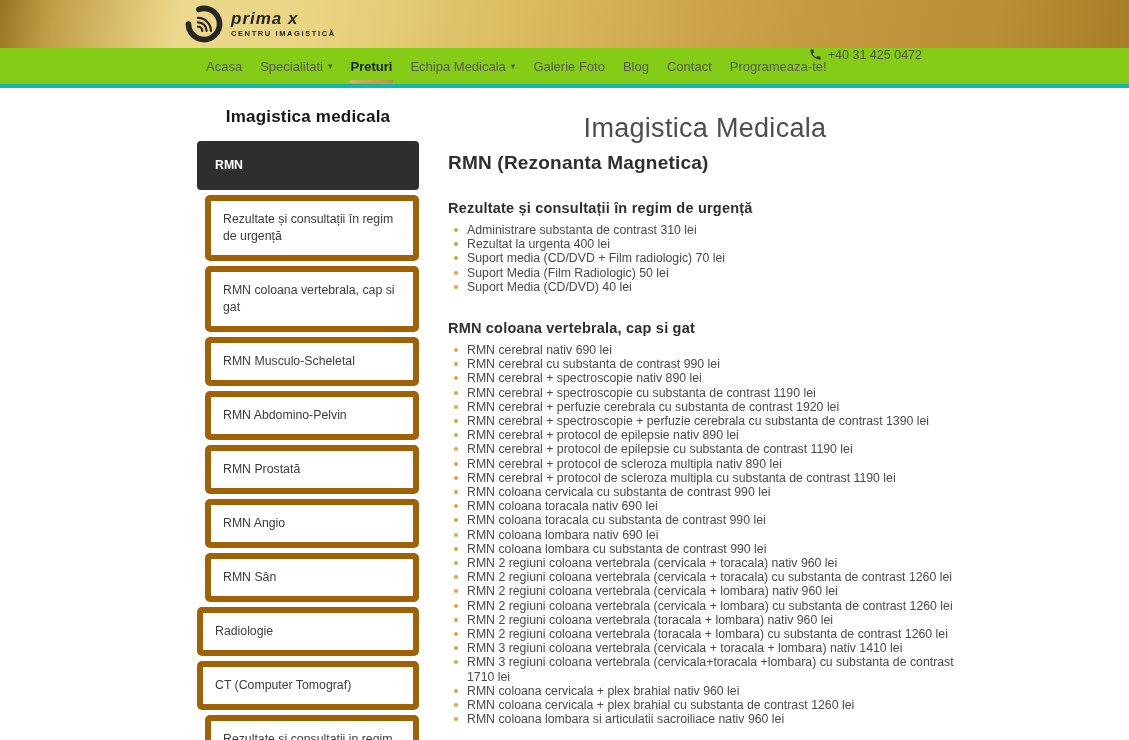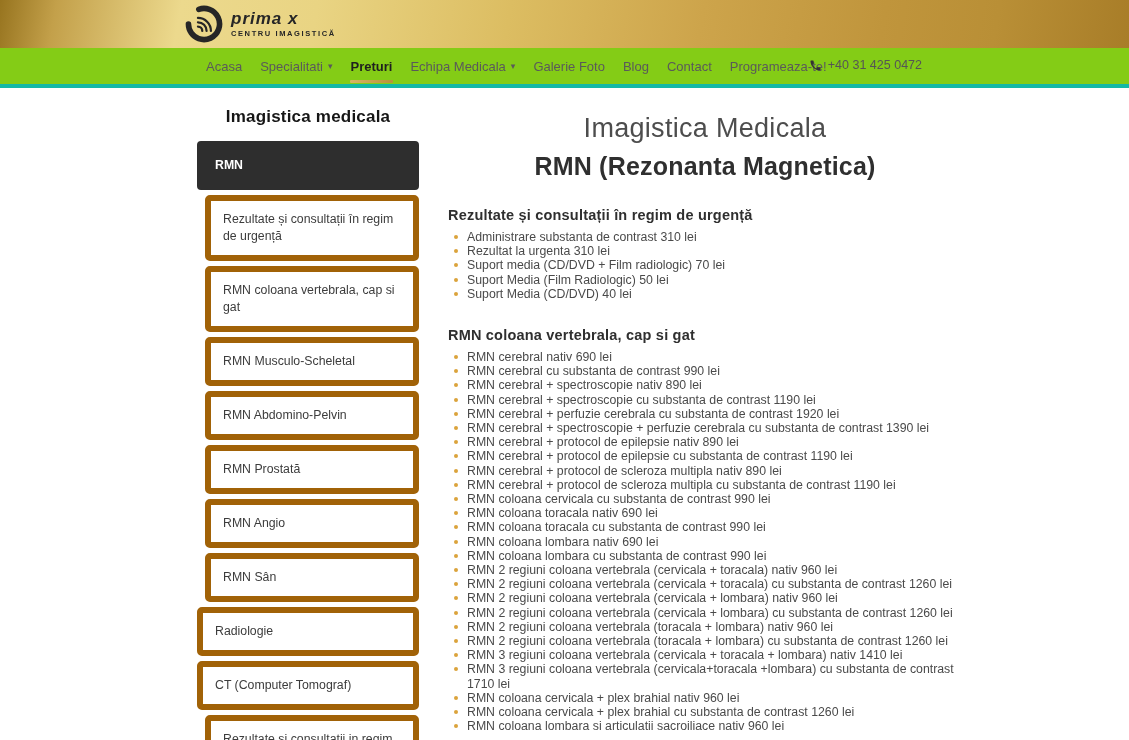--- a/index.html
+++ b/index.html
@@ -21,42 +21,42 @@
   .navbar { height:40px; background:#84cc16; border-bottom:4px solid #14b8a6;
     display:flex; align-items:center; position:relative; }
   .nav-menu { display:flex; align-items:center; margin-left:197px; gap:0; height:100%; }
   .nav-item { position:relative; height:100%; display:flex; align-items:center; gap:4px;
     padding:0 9px; font-size:13px; color:#5a5a5a; font-weight:500; cursor:pointer; white-space:nowrap; }
   .nav-item.active { font-weight:800; color:#1f1f1f; }
   .nav-item.active::after { content:""; position:absolute; left:8px; right:8px; bottom:1px;
     height:3px; background:linear-gradient(90deg,#d6b565,#b8913a); border-radius:1px; }
   .caret { font-size:9px; color:#5a5a5a; margin-left:1px; }
   .nav-phone { position:absolute; right:207px; top:0; height:24px; display:flex;
-    align-items:flex-end; gap:6px; font-size:12.5px; color:#555; }
+    align-items:flex-start; gap:6px; font-size:12.5px; color:#555; }
   .phone-icon svg { display:block; }
 
   
   .page { display:flex; padding-top:17px; }
   .sidebar { margin-left:197px; width:222px; flex:none; }
   .main { margin-left:29px; width:514px; flex:none; }
 
   
   .sidebar-title { font-size:17px; font-weight:800; color:#161616; text-align:center;
     margin:2px 0 14px 0; letter-spacing:0.2px; }
   .side-item { border:6px solid #a16207; border-radius:5px; background:#fff;
     padding:10px 12px; font-size:12.3px; color:#3c3c3c; line-height:1.38;
     margin-bottom:5px; cursor:pointer; }
   .side-item.sub { margin-left:8px; }
   .side-item.active { background:#2e2e2e; border-color:#2e2e2e; color:#ffffff;
     font-weight:700; border-radius:4px; }
 
   
   .main-title { text-align:center; font-size:27px; font-weight:500; color:#4d4d4d;
     letter-spacing:0.3px; margin-top:8px; }
-  .main-subtitle { text-align:center; font-size:25px; font-weight:800; color:#2f2f2f;
+  .main-subtitle { text-align:left; font-size:19px; font-weight:800; color:#2f2f2f;
     margin-top:8px; letter-spacing:0.2px; }
   .section { margin-top:0; }
   .section-heading { font-size:14.5px; font-weight:800; color:#2f2f2f; margin-top:26px;
     letter-spacing:0.2px; }
   .price-list { list-style:none; margin-top:7px; }
   .price-item { position:relative; padding-left:19px; font-size:12.3px; color:#4a4a4a;
     line-height:14.2px; }
   .price-item::before { content:""; position:absolute; left:6px; top:5px; width:4px; height:4px;
     border-radius:50%; background:#dba33c; }
 </style>
@@ -140,21 +140,21 @@
   </div>
 
   <div class="main">
     <div class="main-title">Imagistica Medicala</div>
     <div class="main-subtitle">RMN (Rezonanta Magnetica)</div>
     <div id="sections">
         <div class="section">
           <div class="section-heading">Rezultate și consultații în regim de urgență</div>
           <ul class="price-list">
             <li class="price-item">Administrare substanta de contrast 310 lei</li>
-            <li class="price-item">Rezultat la urgenta 310 lei</li>
+            <li class="price-item">Rezultat la urgenta 400 lei</li>
             <li class="price-item">Suport media (CD/DVD + Film radiologic) 70 lei</li>
             <li class="price-item">Suport Media (Film Radiologic) 50 lei</li>
             <li class="price-item">Suport Media (CD/DVD) 40 lei</li>
           </ul>
         </div>
         <div class="section">
           <div class="section-heading">RMN coloana vertebrala, cap si gat</div>
           <ul class="price-list">
             <li class="price-item">RMN cerebral nativ 690 lei</li>
             <li class="price-item">RMN cerebral cu substanta de contrast 990 lei</li>

